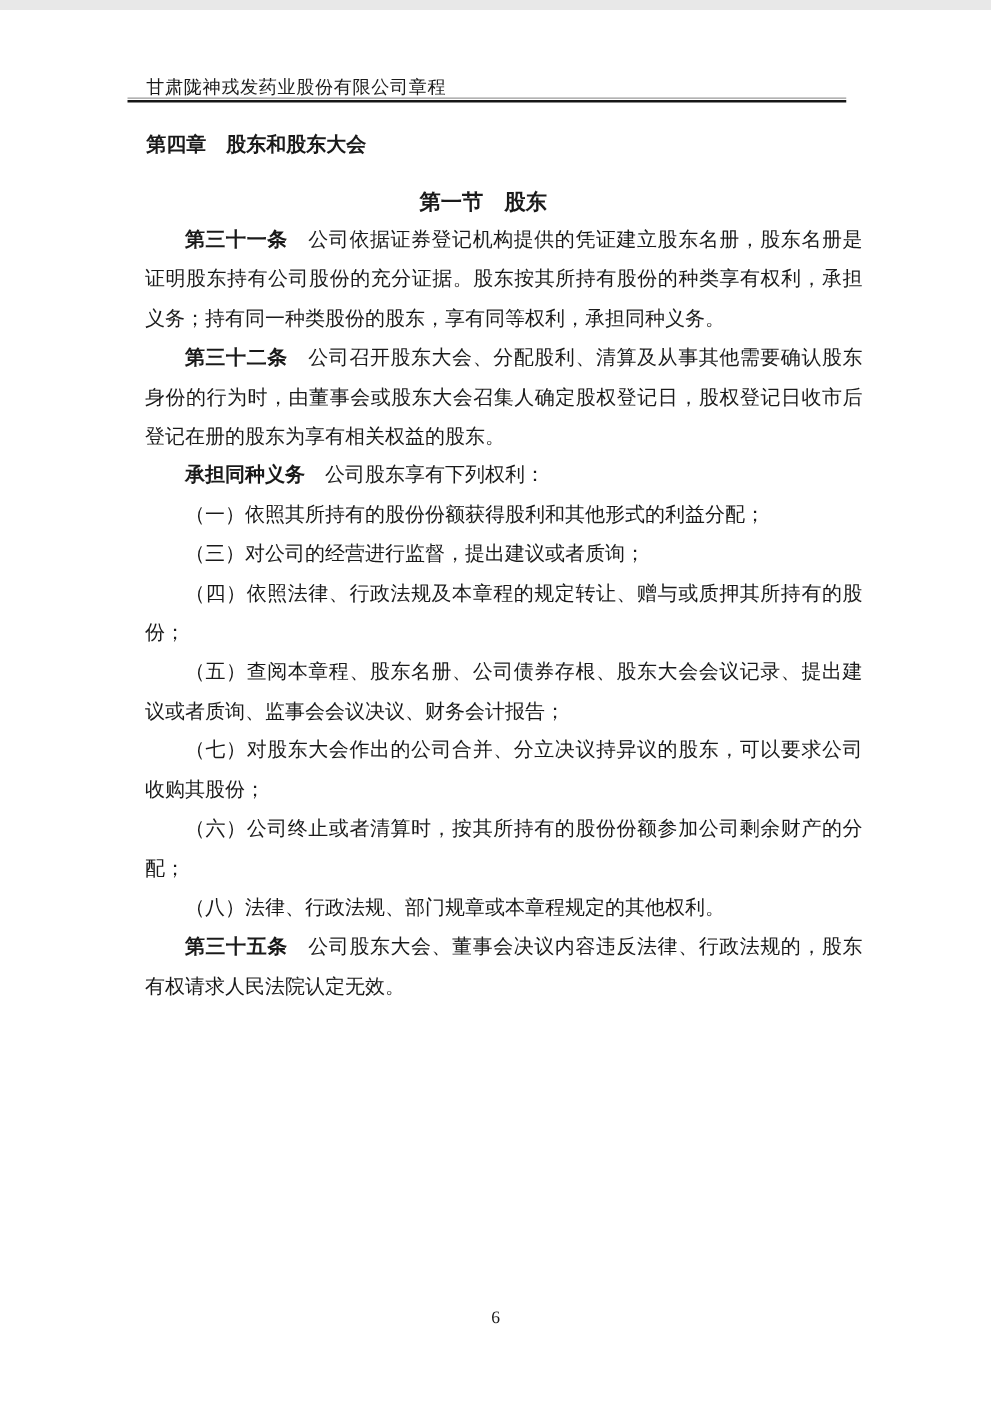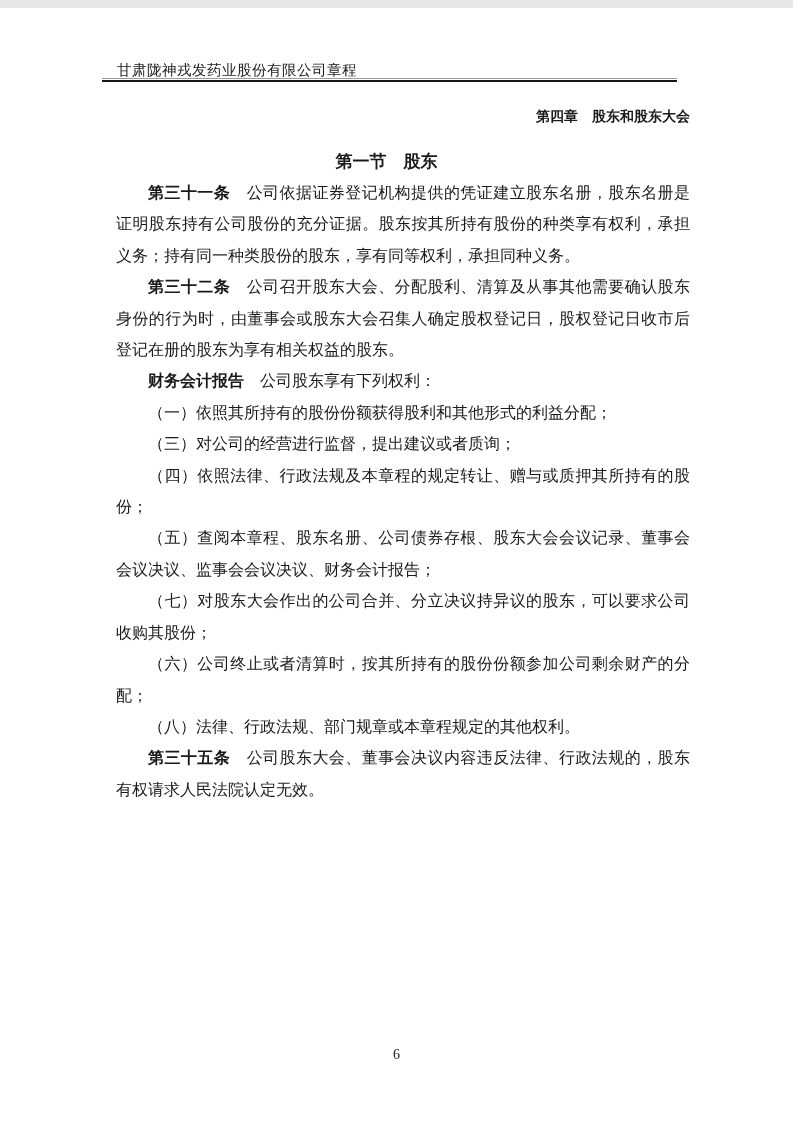--- a/index.html
+++ b/index.html
@@ -42,23 +42,23 @@
   }
   .header-rule .rule-thick {
     height: 2px;
     background: #161616;
   }
   .chapter-title {
     position: absolute;
     left: 117px;
     width: 573px;
     top: 97px;
-    text-align: right;
+    text-align: left;
     font-weight: bold;
-    font-size: 14px;
+    font-size: 16px;
     line-height: 24px;
     white-space: nowrap;
   }
   .section-title {
     position: absolute;
     left: 100px;
     width: 573px;
     top: 142px;
     text-align: center;
     font-weight: bold;
@@ -106,25 +106,25 @@
     <div class="rule-thick"></div>
   </div>
 
   <div class="chapter-title">第四章　股东和股东大会</div>
 
   <div class="section-title">第一节　股东</div>
 
   <div class="doc-body" id="body-container">
       <p class="para"><b>第三十一条</b><span>　公司依据证券登记机构提供的凭证建立股东名册，股东名册是证明股东持有公司股份的充分证据。股东按其所持有股份的种类享有权利，承担义务；持有同一种类股份的股东，享有同等权利，承担同种义务。</span></p>
       <p class="para"><b>第三十二条</b><span>　公司召开股东大会、分配股利、清算及从事其他需要确认股东身份的行为时，由董事会或股东大会召集人确定股权登记日，股权登记日收市后登记在册的股东为享有相关权益的股东。</span></p>
-      <p class="para"><b>财务会计报告</b><span>　公司股东享有下列权利：</span></p>
+      <p class="para"><b>承担同种义务</b><span>　公司股东享有下列权利：</span></p>
       <p class="para"><b></b><span>（一）依照其所持有的股份份额获得股利和其他形式的利益分配；</span></p>
       <p class="para"><b></b><span>（三）对公司的经营进行监督，提出建议或者质询；</span></p>
       <p class="para"><b></b><span>（四）依照法律、行政法规及本章程的规定转让、赠与或质押其所持有的股份；</span></p>
-      <p class="para"><b></b><span>（五）查阅本章程、股东名册、公司债券存根、股东大会会议记录、董事会会议决议、监事会会议决议、财务会计报告；</span></p>
+      <p class="para"><b></b><span>（五）查阅本章程、股东名册、公司债券存根、股东大会会议记录、提出建议或者质询、监事会会议决议、财务会计报告；</span></p>
       <p class="para"><b></b><span>（七）对股东大会作出的公司合并、分立决议持异议的股东，可以要求公司收购其股份；</span></p>
       <p class="para"><b></b><span>（六）公司终止或者清算时，按其所持有的股份份额参加公司剩余财产的分配；</span></p>
       <p class="para"><b></b><span>（八）法律、行政法规、部门规章或本章程规定的其他权利。</span></p>
       <p class="para"><b>第三十五条</b><span>　公司股东大会、董事会决议内容违反法律、行政法规的，股东有权请求人民法院认定无效。</span></p>
     </div>
 
   <div class="page-number">6</div>
 
 </div>
 

